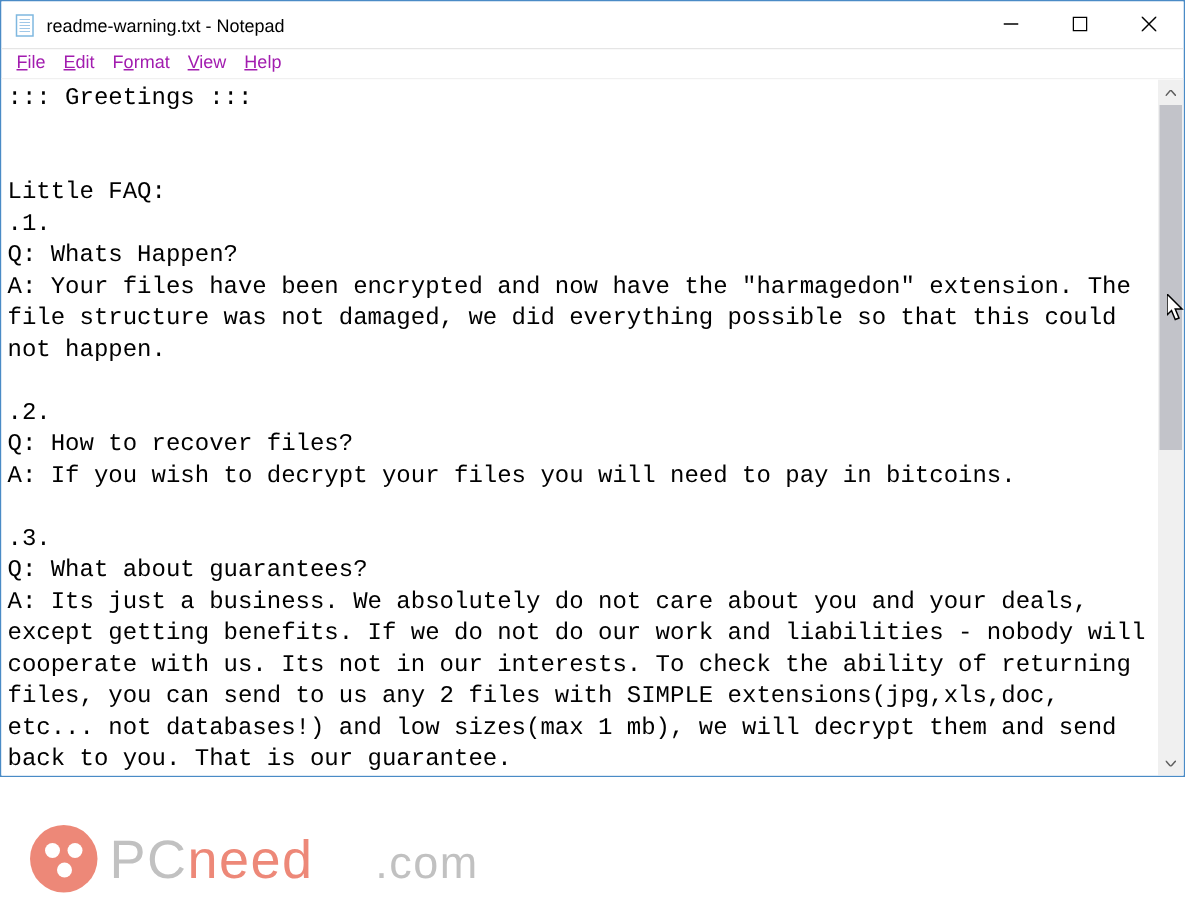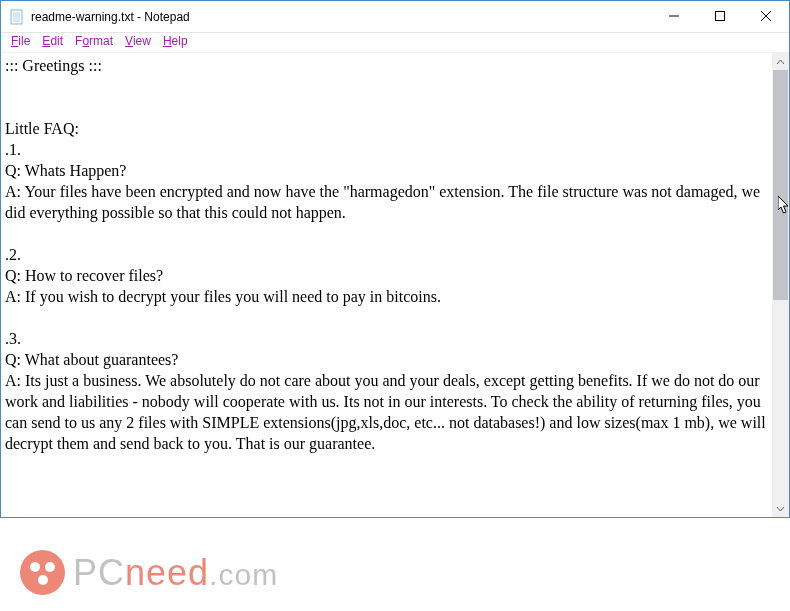--- a/index.html
+++ b/index.html
@@ -77,21 +77,21 @@
       text-decoration: underline;
     }
     .content-area {
       flex: 1;
       display: flex;
       overflow: hidden;
       background: #fff;
     }
     .text-content {
       flex: 1;
-      font-family: Liberation Serif, serif;
+      font-family: Liberation Mono, monospace;
       font-size: 16px;
       line-height: 21px;
       color: #000;
       padding: 2px 2px 2px 4px;
       white-space: pre-wrap;
       word-wrap: break-word;
       background: #fff;
       overflow: hidden;
     }
     .scrollbar {
@@ -165,20 +165,21 @@
       font-weight: 300;
       color: #999;
       letter-spacing: 1px;
     }
     .wm-text .risk {
       color: #e23a1f;
     }
     .wm-text .com {
       color: #999;
       font-size: 30px;
+      margin-left: 41px;
     }
   </style>
 </head>
 <body>
 
 <div class="window">
   <div class="titlebar">
     <div class="notepad-icon">
       <svg width="16" height="16" viewBox="0 0 16 16">
         <rect x="2" y="1" width="11" height="14" fill="#fff" stroke="#7fb8e0" stroke-width="1"></rect>

